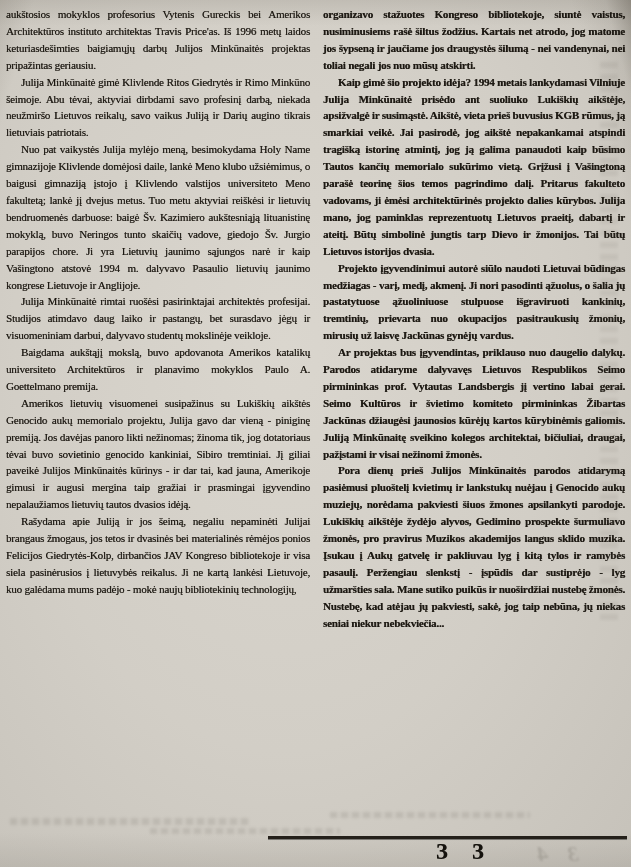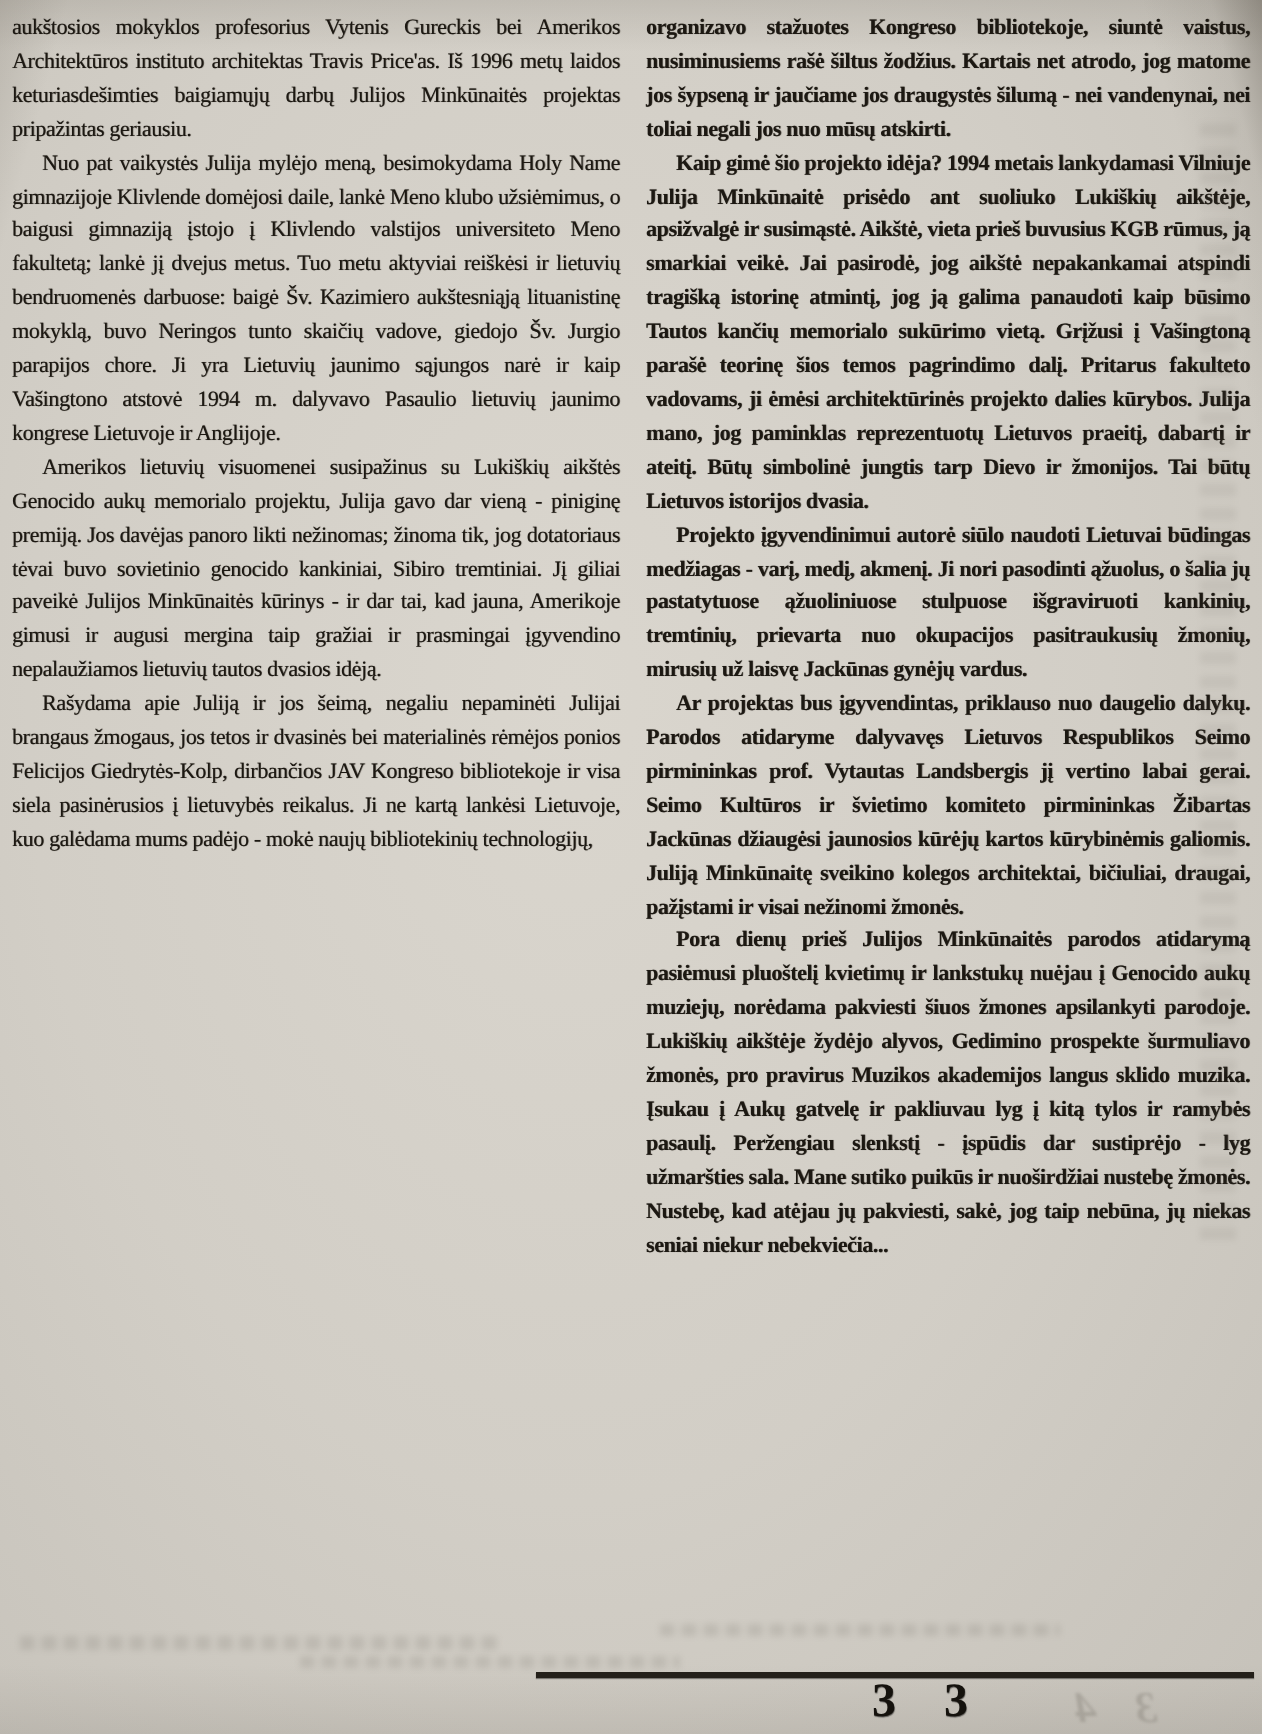--- a/index.html
+++ b/index.html
@@ -90,21 +90,24 @@
     filter: blur(0.8px);
   }
 </style>
 </head>
 <body>
 
 <div class="page">
 
   <div class="col col-left">
     <p class="noindent">aukštosios mokyklos profesorius Vytenis Gureckis bei Amerikos Architektūros instituto architektas Travis Price'as. Iš 1996 metų laidos keturiasdešimties baigiamųjų darbų Julijos Minkūnaitės projektas pripažintas geriausiu.</p>
+    <p>Julija Minkūnaitė gimė Klivlende Ritos Giedrytės ir Rimo Minkūno šeimoje. Abu tėvai, aktyviai dirbdami savo profesinį darbą, niekada neužmiršo Lietuvos reikalų, savo vaikus Juliją ir Darių augino tikrais lietuviais patriotais.</p>
     <p>Nuo pat vaikystės Julija mylėjo meną, besimokydama Holy Name gimnazijoje Klivlende domėjosi daile, lankė Meno klubo užsiėmimus, o baigusi gimnaziją įstojo į Klivlendo valstijos universiteto Meno fakultetą; lankė jį dvejus metus. Tuo metu aktyviai reiškėsi ir lietuvių bendruomenės darbuose: baigė Šv. Kazimiero aukštesniąją lituanistinę mokyklą, buvo Neringos tunto skaičių vadove, giedojo Šv. Jurgio parapijos chore. Ji yra Lietuvių jaunimo sąjungos narė ir kaip Vašingtono atstovė 1994 m. dalyvavo Pasaulio lietuvių jaunimo kongrese Lietuvoje ir Anglijoje.</p>
+    <p>Julija Minkūnaitė rimtai ruošėsi pasirinktajai architektės profesijai. Studijos atimdavo daug laiko ir pastangų, bet surasdavo jėgų ir visuomeniniam darbui, dalyvavo studentų mokslinėje veikloje.</p>
+    <p>Baigdama aukštąjį mokslą, buvo apdovanota Amerikos katalikų universiteto Architektūros ir planavimo mokyklos Paulo A. Goettelmano premija.</p>
     <p>Amerikos lietuvių visuomenei susipažinus su Lukiškių aikštės Genocido aukų memorialo projektu, Julija gavo dar vieną - piniginę premiją. Jos davėjas panoro likti nežinomas; žinoma tik, jog dotatoriaus tėvai buvo sovietinio genocido kankiniai, Sibiro tremtiniai. Jį giliai paveikė Julijos Minkūnaitės kūrinys - ir dar tai, kad jauna, Amerikoje gimusi ir augusi mergina taip gražiai ir prasmingai įgyvendino nepalaužiamos lietuvių tautos dvasios idėją.</p>
     <p>Rašydama apie Juliją ir jos šeimą, negaliu nepaminėti Julijai brangaus žmogaus, jos tetos ir dvasinės bei materialinės rėmėjos ponios Felicijos Giedrytės-Kolp, dirbančios JAV Kongreso bibliotekoje ir visa siela pasinėrusios į lietuvybės reikalus. Ji ne kartą lankėsi Lietuvoje, kuo galėdama mums padėjo - mokė naujų bibliotekinių technologijų,</p>
   </div>
 
   <div class="col col-right">
     <p class="noindent">organizavo stažuotes Kongreso bibliotekoje, siuntė vaistus, nusiminusiems rašė šiltus žodžius. Kartais net atrodo, jog matome jos šypseną ir jaučiame jos draugystės šilumą - nei vandenynai, nei toliai negali jos nuo mūsų atskirti.</p>
     <p>Kaip gimė šio projekto idėja? 1994 metais lankydamasi Vilniuje Julija Minkūnaitė prisėdo ant suoliuko Lukiškių aikštėje, apsižvalgė ir susimąstė. Aikštė, vieta prieš buvusius KGB rūmus, ją smarkiai veikė. Jai pasirodė, jog aikštė nepakankamai atspindi tragišką istorinę atmintį, jog ją galima panaudoti kaip būsimo Tautos kančių memorialo sukūrimo vietą. Grįžusi į Vašingtoną parašė teorinę šios temos pagrindimo dalį. Pritarus fakulteto vadovams, ji ėmėsi architektūrinės projekto dalies kūrybos. Julija mano, jog paminklas reprezentuotų Lietuvos praeitį, dabartį ir ateitį. Būtų simbolinė jungtis tarp Dievo ir žmonijos. Tai būtų Lietuvos istorijos dvasia.</p>
     <p>Projekto įgyvendinimui autorė siūlo naudoti Lietuvai būdingas medžiagas - varį, medį, akmenį. Ji nori pasodinti ąžuolus, o šalia jų pastatytuose ąžuoliniuose stulpuose išgraviruoti kankinių, tremtinių, prievarta nuo okupacijos pasitraukusių žmonių, mirusių už laisvę Jackūnas gynėjų vardus.</p>
     <p>Ar projektas bus įgyvendintas, priklauso nuo daugelio dalykų. Parodos atidaryme dalyvavęs Lietuvos Respublikos Seimo pirmininkas prof. Vytautas Landsbergis jį vertino labai gerai. Seimo Kultūros ir švietimo komiteto pirmininkas Žibartas Jackūnas džiaugėsi jaunosios kūrėjų kartos kūrybinėmis galiomis. Juliją Minkūnaitę sveikino kolegos architektai, bičiuliai, draugai, pažįstami ir visai nežinomi žmonės.</p>
     <p>Pora dienų prieš Julijos Minkūnaitės parodos atidarymą pasiėmusi pluoštelį kvietimų ir lankstukų nuėjau į Genocido aukų muziejų, norėdama pakviesti šiuos žmones apsilankyti parodoje. Lukiškių aikštėje žydėjo alyvos, Gedimino prospekte šurmuliavo žmonės, pro pravirus Muzikos akademijos langus sklido muzika. Įsukau į Aukų gatvelę ir pakliuvau lyg į kitą tylos ir ramybės pasaulį. Peržengiau slenkstį - įspūdis dar sustiprėjo - lyg užmaršties sala. Mane sutiko puikūs ir nuoširdžiai nustebę žmonės. Nustebę, kad atėjau jų pakviesti, sakė, jog taip nebūna, jų niekas seniai niekur nebekviečia...</p>

